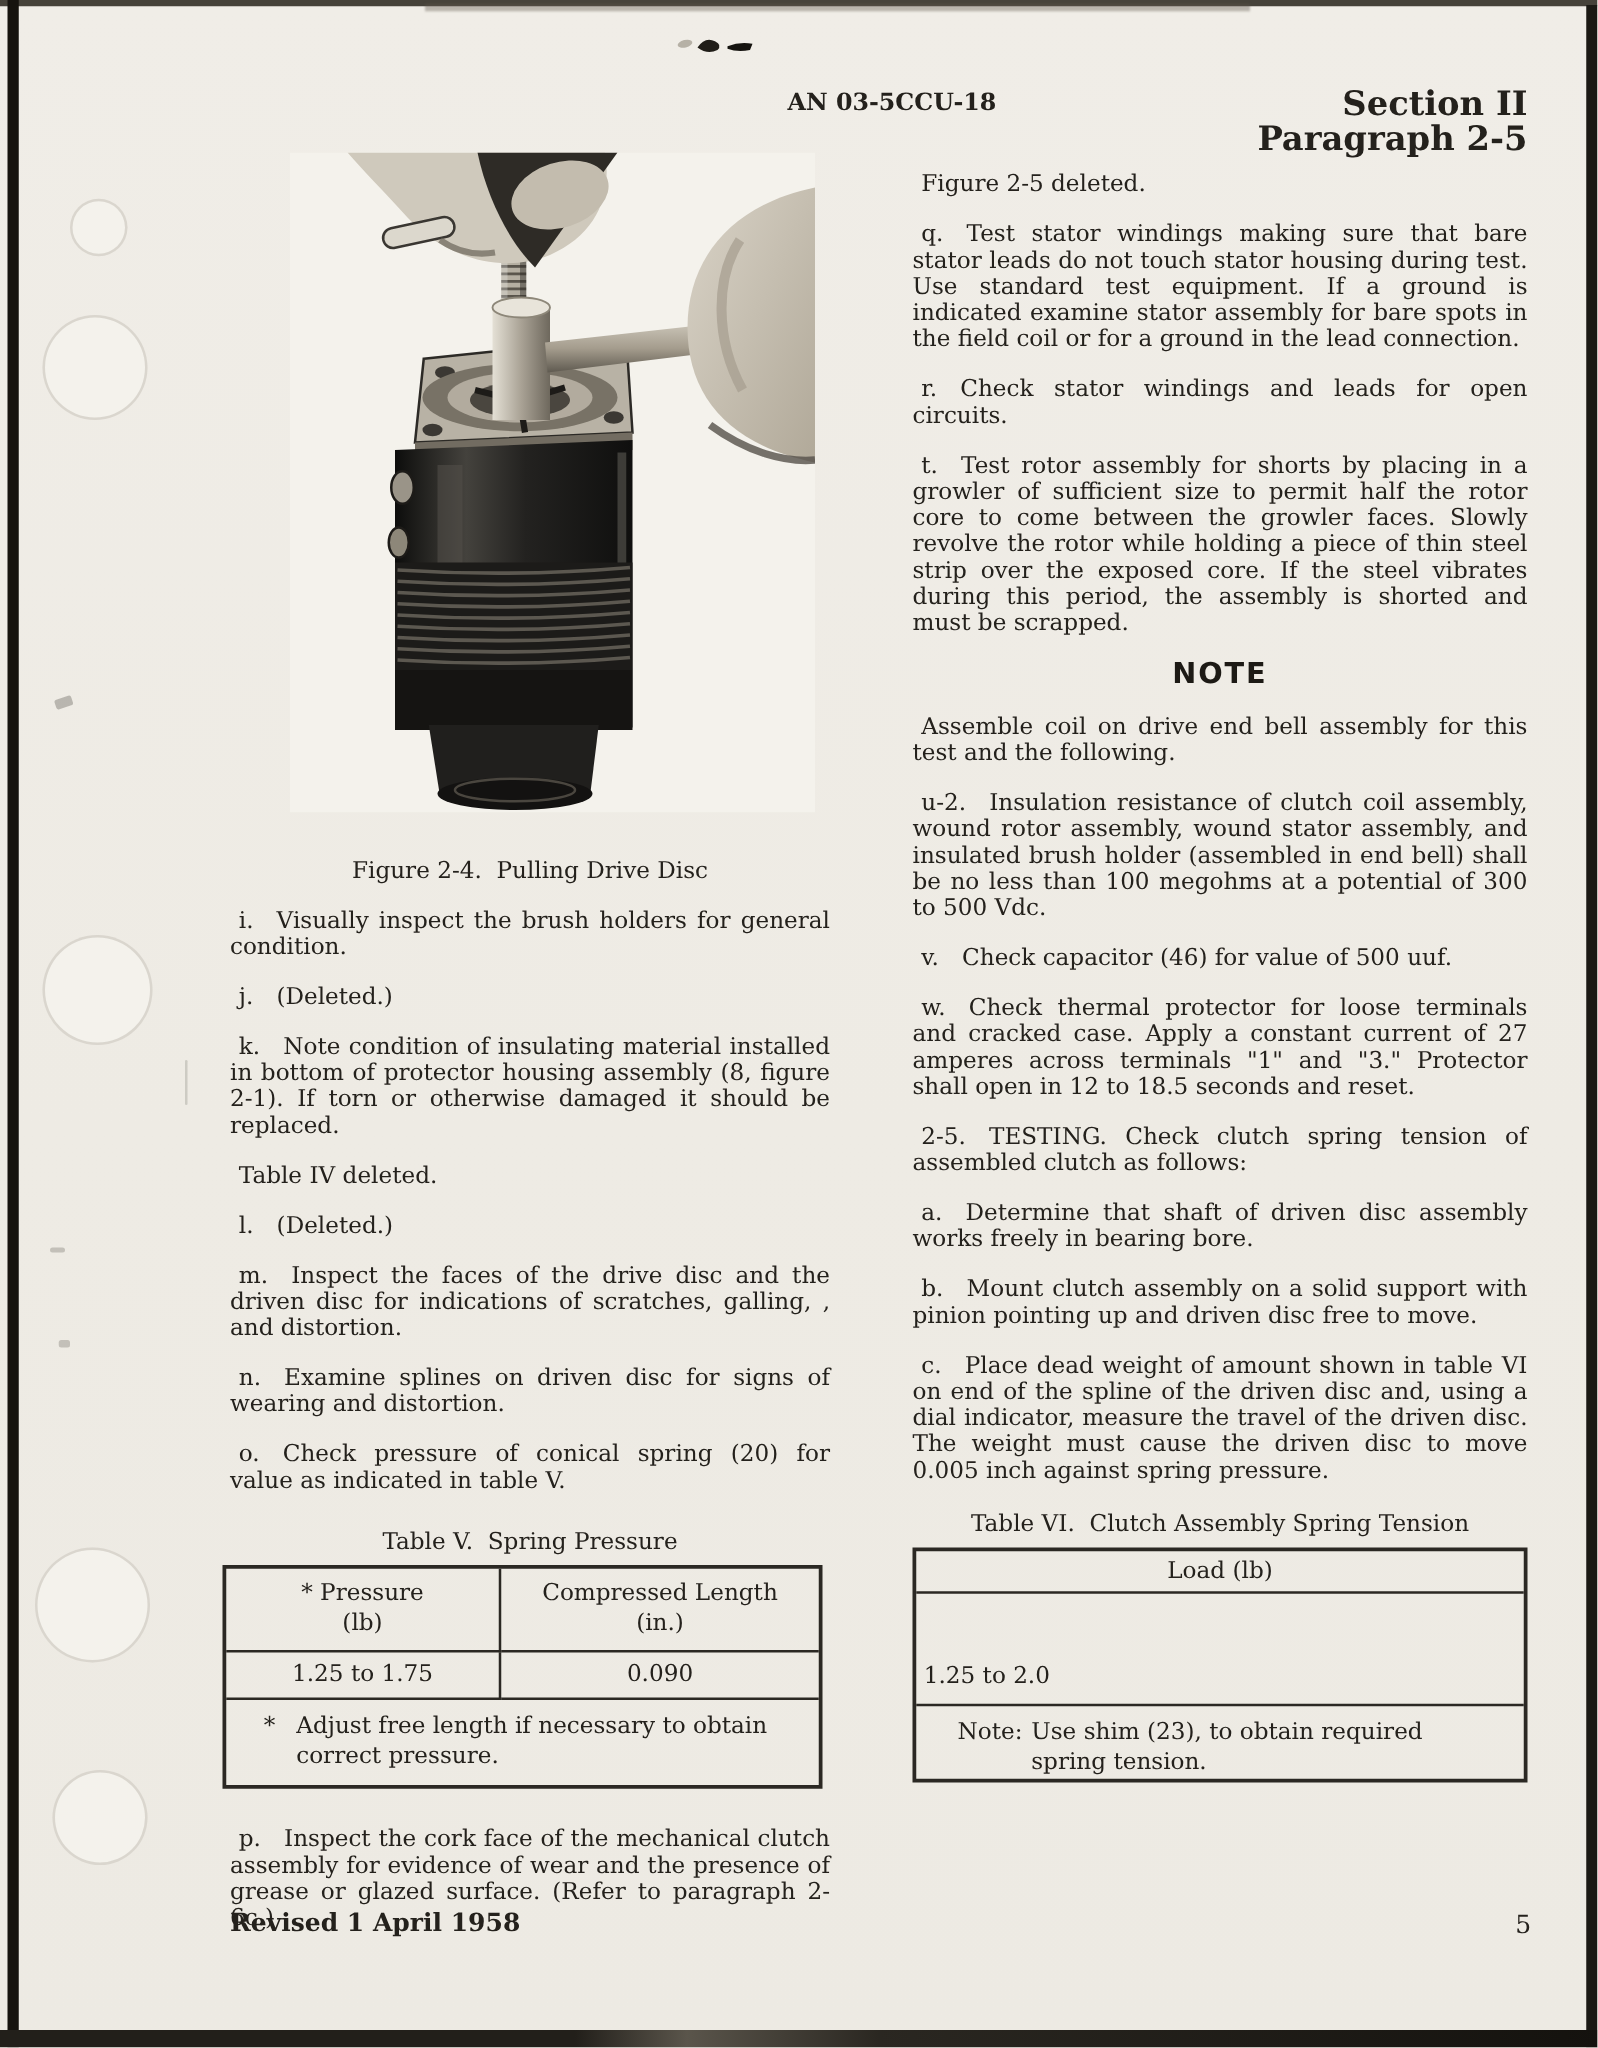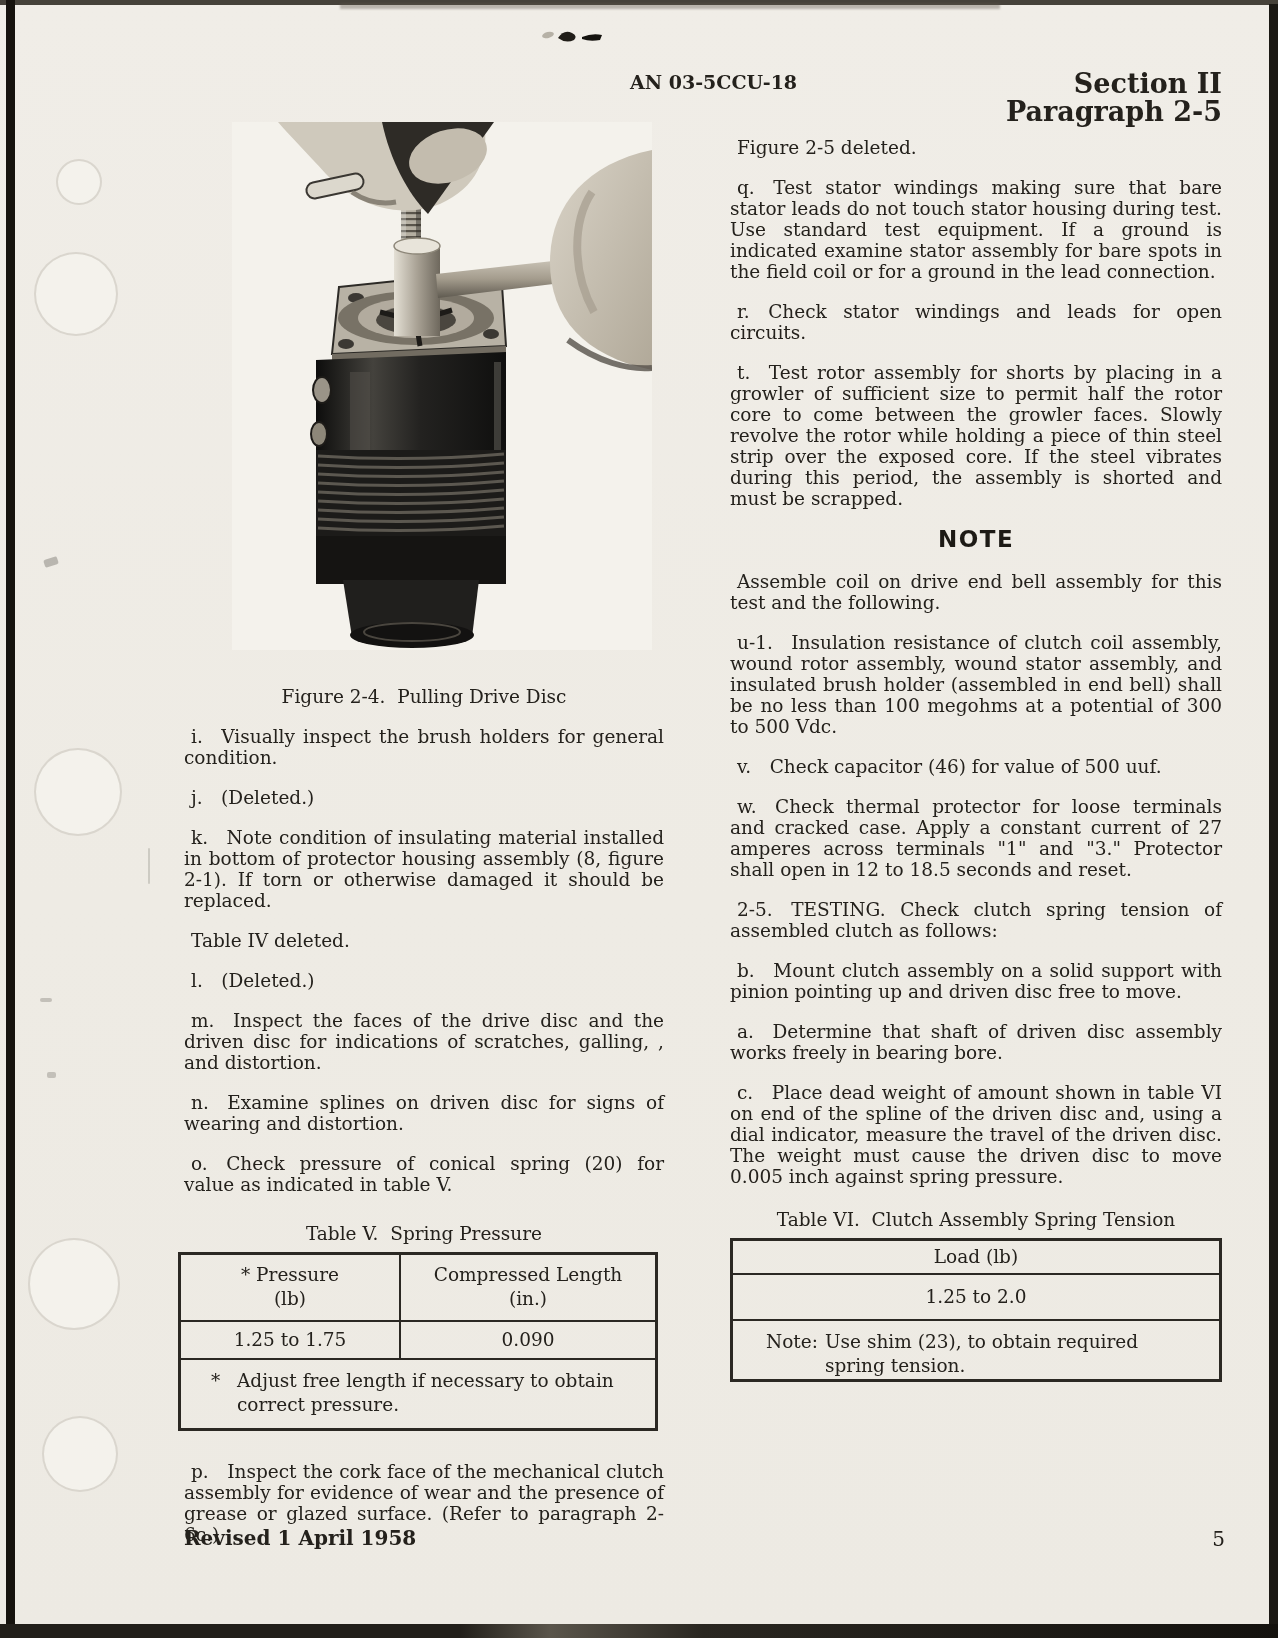--- a/index.html
+++ b/index.html
@@ -40,21 +40,21 @@
   .tbl{border:3px solid #2b2823;margin-top:8px;background:transparent;}
   .tableV{margin-left:-6px;width:474px;}
   .grid2{display:grid;grid-template-columns:220px 1fr;}
   .cell{padding:7px 6px 8px;text-align:center;}
   .cell.head{white-space:pre-line;line-height:24px;padding:8px 6px 9px;}
   .cb{border-bottom:2px solid #2b2823;}
   .cr{border-right:2px solid #2b2823;}
   .foot-row{display:grid;grid-template-columns:26px 1fr;padding:9px 24px 11px 30px;line-height:24px;}
   .tableVI{width:486px;}
   .tvi-h{padding:5px 6px 6px;text-align:center;border-bottom:2px solid #2b2823;}
-  .tvi-v{padding:11px 6px 12px;text-align:center;border-bottom:2px solid #2b2823;}
+  .tvi-v{padding:11px 6px 12px;text-align:left;border-bottom:2px solid #2b2823;margin-top:44px;}
   .tvi-note{display:grid;grid-template-columns:59px 1fr;padding:9px 20px 1px 33px;line-height:24px;}
 </style>
 </head>
 <body>
 
 <div class="page">
 
   <div class="strip top"></div>
   <div class="strip top-fuzz"></div>
   <div class="strip left"></div>
@@ -206,26 +206,26 @@
   <div class="col right">
     <p style="margin-top:0">Figure 2-5 deleted.</p>
 
     <p>q. Test stator windings making sure that bare stator leads do not touch stator housing during test.  Use standard test equipment.  If a ground is indicated examine stator assembly for bare spots in the field coil or for a ground in the lead connection.</p>
     <p>r. Check stator windings and leads for open circuits.</p>
     <p>t. Test rotor assembly for shorts by placing in a growler of sufficient size to permit half the rotor core to come between the growler faces.  Slowly revolve the rotor while holding a piece of thin steel strip over the exposed core.  If the steel vibrates during this period, the assembly is shorted and must be scrapped.</p>
 
     <div class="note-head">NOTE</div>
     <p class="note-body">Assemble coil on drive end bell assembly for this test and the following.</p>
 
-    <p>u-1. Insulation resistance of clutch coil assembly, wound rotor assembly, wound stator assembly, and insulated brush holder (assembled in end bell) shall be no less than 100 megohms at a potential of 300 to 500 Vdc.</p>
+    <p>u-2. Insulation resistance of clutch coil assembly, wound rotor assembly, wound stator assembly, and insulated brush holder (assembled in end bell) shall be no less than 100 megohms at a potential of 300 to 500 Vdc.</p>
     <p>v. Check capacitor (46) for value of 500 uuf.</p>
     <p>w. Check thermal protector for loose terminals and cracked case.  Apply a constant current of 27 amperes across terminals "1" and "3."  Protector shall open in 12 to 18.5 seconds and reset.</p>
     <p>2-5. TESTING.  Check clutch spring tension of assembled clutch as follows:</p>
+    <p>a. Determine that shaft of driven disc assembly works freely in bearing bore.</p>
     <p>b. Mount clutch assembly on a solid support with pinion pointing up and driven disc free to move.</p>
-    <p>a. Determine that shaft of driven disc assembly works freely in bearing bore.</p>
     <p>c. Place dead weight of amount shown in table VI on end of the spline of the driven disc and, using a dial indicator, measure the travel of the driven disc.  The weight must cause the driven disc to move 0.005 inch against spring pressure.</p>
 
     <div class="tbl-caption" style="margin-top:22px">Table VI.  Clutch Assembly Spring Tension</div>
     <div class="tbl tableVI">
       <div class="tvi-h">Load (lb)</div>
       <div class="tvi-v">1.25 to 2.0</div>
       <div class="tvi-note">
         <span>Note:</span>
         <span>Use shim (23), to obtain required spring tension.</span>
       </div>

